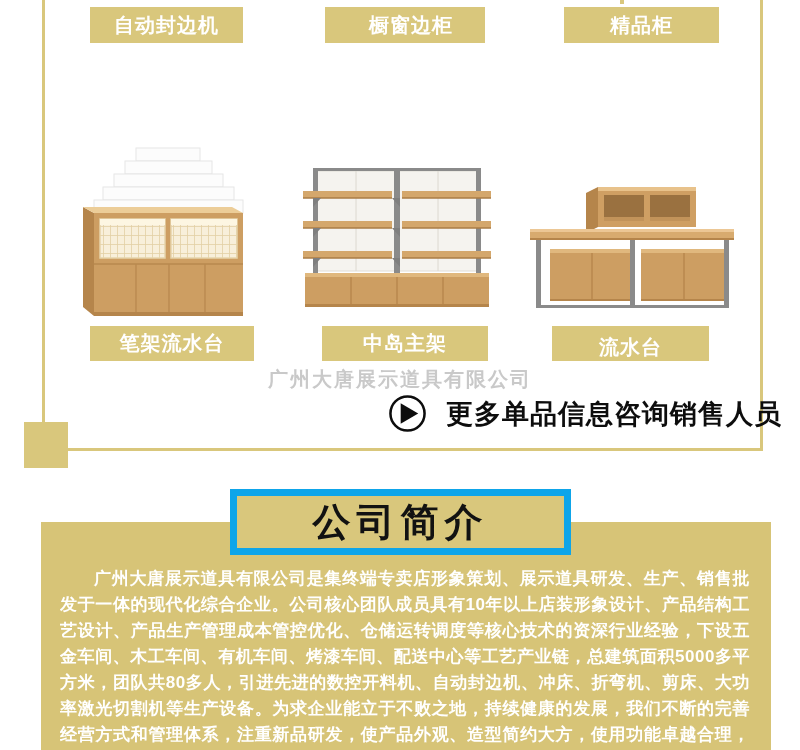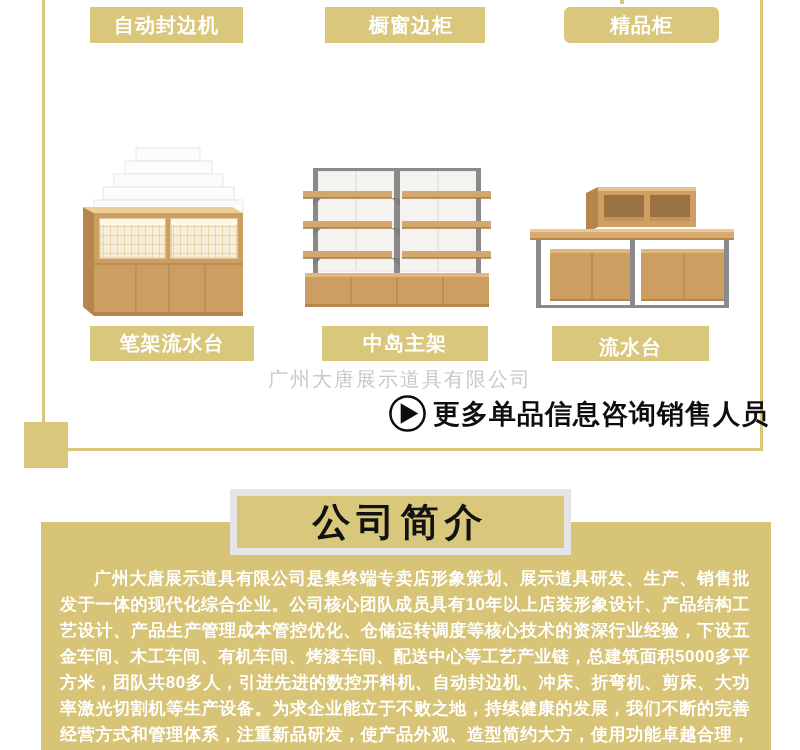--- a/index.html
+++ b/index.html
@@ -21,30 +21,30 @@
     display:flex;align-items:center;justify-content:center;
   }
   .chip.bottom{height:35px;}
 
   .product{position:absolute;}
   .product svg{display:block;width:100%;height:100%;}
 
   .watermark{
     position:absolute;left:0;right:0;top:366px;text-align:center;
     color:var(--watermark-gray,#c9c9c9);color:var(--watermark_gray);
-    font-size:20px;letter-spacing:2px;font-weight:400;
-  }
-
-  .cta{position:absolute;left:388px;top:394px;display:flex;align-items:center;gap:6px;}
+    font-size:20px;letter-spacing:2px;font-weight:700;
+  }
+
+  .cta{position:absolute;left:388px;top:394px;display:flex;align-items:center;gap:19px;}
   .cta .icon{width:39px;height:39px;flex:0 0 auto;}
   .cta .txt{font-size:27px;font-weight:700;color:var(--cta_black);letter-spacing:1px;white-space:nowrap;}
 
   .company-panel{position:absolute;left:41px;top:522px;width:730px;height:228px;background:var(--panel_tan);}
 
-  .company-title-wrap{position:absolute;left:230px;top:489px;width:341px;height:66px;background:#e5e5e5;text-align:center;}
+  .company-title-wrap{position:absolute;left:230px;top:489px;width:341px;height:66px;background:#0ea5e9;text-align:center;}
   .company-title{
     position:absolute;left:7px;top:7px;right:7px;bottom:7px;background:var(--accent_tan);
     display:flex;align-items:center;justify-content:center;
     color:var(--title_text);font-size:38px;font-weight:700;letter-spacing:6px;
   }
 
   .company-body{
     position:absolute;left:60px;top:566px;width:690px;height:184px;overflow:hidden;
     color:var(--body_text);font-size:17px;line-height:26px;font-weight:700;
     text-align:justify;text-indent:2em;letter-spacing:0.5px;
@@ -60,21 +60,21 @@
   <div class="deco" style="left:760px;top:0;width:3px;height:451px;"></div>
   <div class="deco" style="left:24px;top:422px;width:44px;height:46px;"></div>
   <div class="deco" style="left:68px;top:448px;width:695px;height:3px;"></div>
 
   <div class="chip" style="left:90px;top:7px;width:153px;">
     <span>自动封边机</span>
   </div>
   <div class="chip" style="left:325px;top:7px;width:160px;padding-left:12px;">
     <span>橱窗边柜</span>
   </div>
-  <div class="chip" style="left:564px;top:7px;width:155px;border-radius:6px;">
+  <div class="chip" style="left:564px;top:7px;width:155px;">
     <span>精品柜</span>
   </div>
 
   <div class="product" style="left:83px;top:146px;width:170px;height:172px;">
     <svg viewBox="0 0 170 172">
       <defs>
         <pattern id="pgrid" width="7" height="9" patternUnits="userSpaceOnUse">
           <rect width="7" height="9" fill="#f8efda"></rect>
           <path d="M6.5 0 V9 M0 8.5 H7" stroke="#e2cfa4" stroke-width="0.8"></path>
         </pattern>

